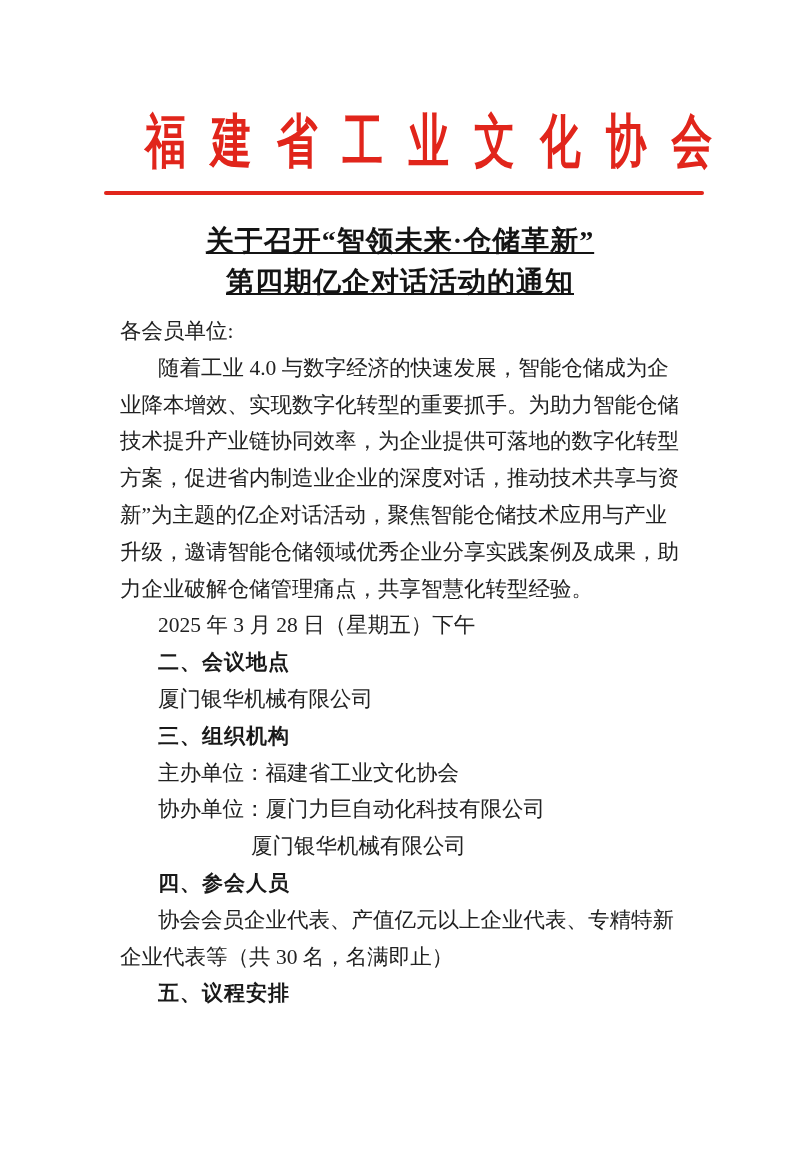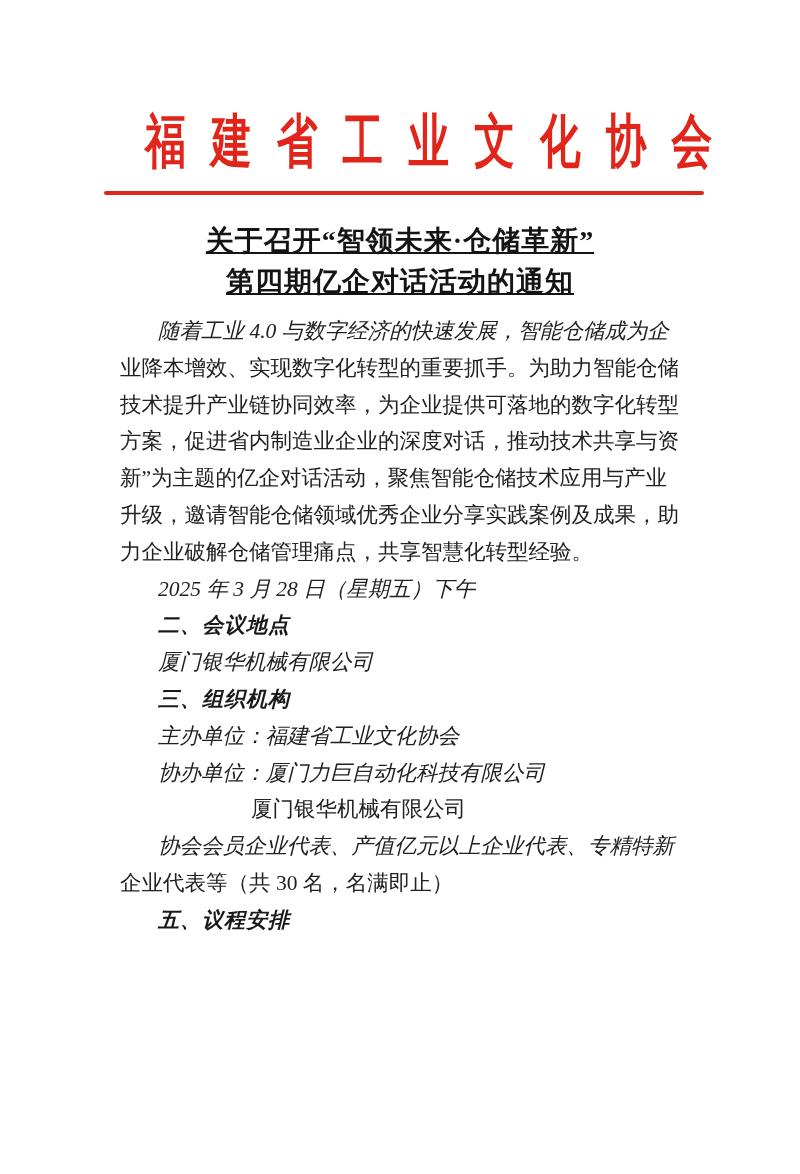--- a/index.html
+++ b/index.html
@@ -55,21 +55,21 @@
     position:absolute;
     top:313px;left:120px;
     width:566px;
     color:var(--body-text);
     font-size:21.5px;
     line-height:36.8px;
     font-family:"Liberation Serif","DejaVu Serif",serif;
   }
   .line{white-space:nowrap;}
   .indent-0{padding-left:0;}
-  .indent-2{padding-left:38px;font-style:italic;}
+  .indent-2{padding-left:38px;}
   .indent-7{padding-left:131px;}
   .head{
     font-weight:bold;
     color:#191919;
     font-family:"Liberation Sans","DejaVu Sans",sans-serif;
     font-size:21px;
     letter-spacing:1px;
   }
 </style>
 </head>
@@ -80,32 +80,34 @@
   <div class="org-title">福建省工业文化协会</div>
 
   <div class="red-line"></div>
 
   <div class="doc-title">
     <div>关于召开“智领未来·仓储革新”</div>
     <div>第四期亿企对话活动的通知</div>
   </div>
 
   <div class="body-lines">
+      <div class="line indent-0">各会员单位:</div>
       <div class="line indent-2">随着工业 4.0 与数字经济的快速发展，智能仓储成为企</div>
       <div class="line indent-0">业降本增效、实现数字化转型的重要抓手。为助力智能仓储</div>
       <div class="line indent-0">技术提升产业链协同效率，为企业提供可落地的数字化转型</div>
       <div class="line indent-0">方案，促进省内制造业企业的深度对话，推动技术共享与资</div>
       <div class="line indent-0">新”为主题的亿企对话活动，聚焦智能仓储技术应用与产业</div>
       <div class="line indent-0">升级，邀请智能仓储领域优秀企业分享实践案例及成果，助</div>
       <div class="line indent-0">力企业破解仓储管理痛点，共享智慧化转型经验。</div>
       <div class="line indent-2">2025 年 3 月 28 日（星期五）下午</div>
       <div class="line indent-2 head">二、会议地点</div>
       <div class="line indent-2">厦门银华机械有限公司</div>
       <div class="line indent-2 head">三、组织机构</div>
       <div class="line indent-2">主办单位：福建省工业文化协会</div>
       <div class="line indent-2">协办单位：厦门力巨自动化科技有限公司</div>
       <div class="line indent-7">厦门银华机械有限公司</div>
+      <div class="line indent-2 head">四、参会人员</div>
       <div class="line indent-2">协会会员企业代表、产值亿元以上企业代表、专精特新</div>
       <div class="line indent-0">企业代表等（共 30 名，名满即止）</div>
       <div class="line indent-2 head">五、议程安排</div>
     </div>
 
 </div>
 
 </body></html>

